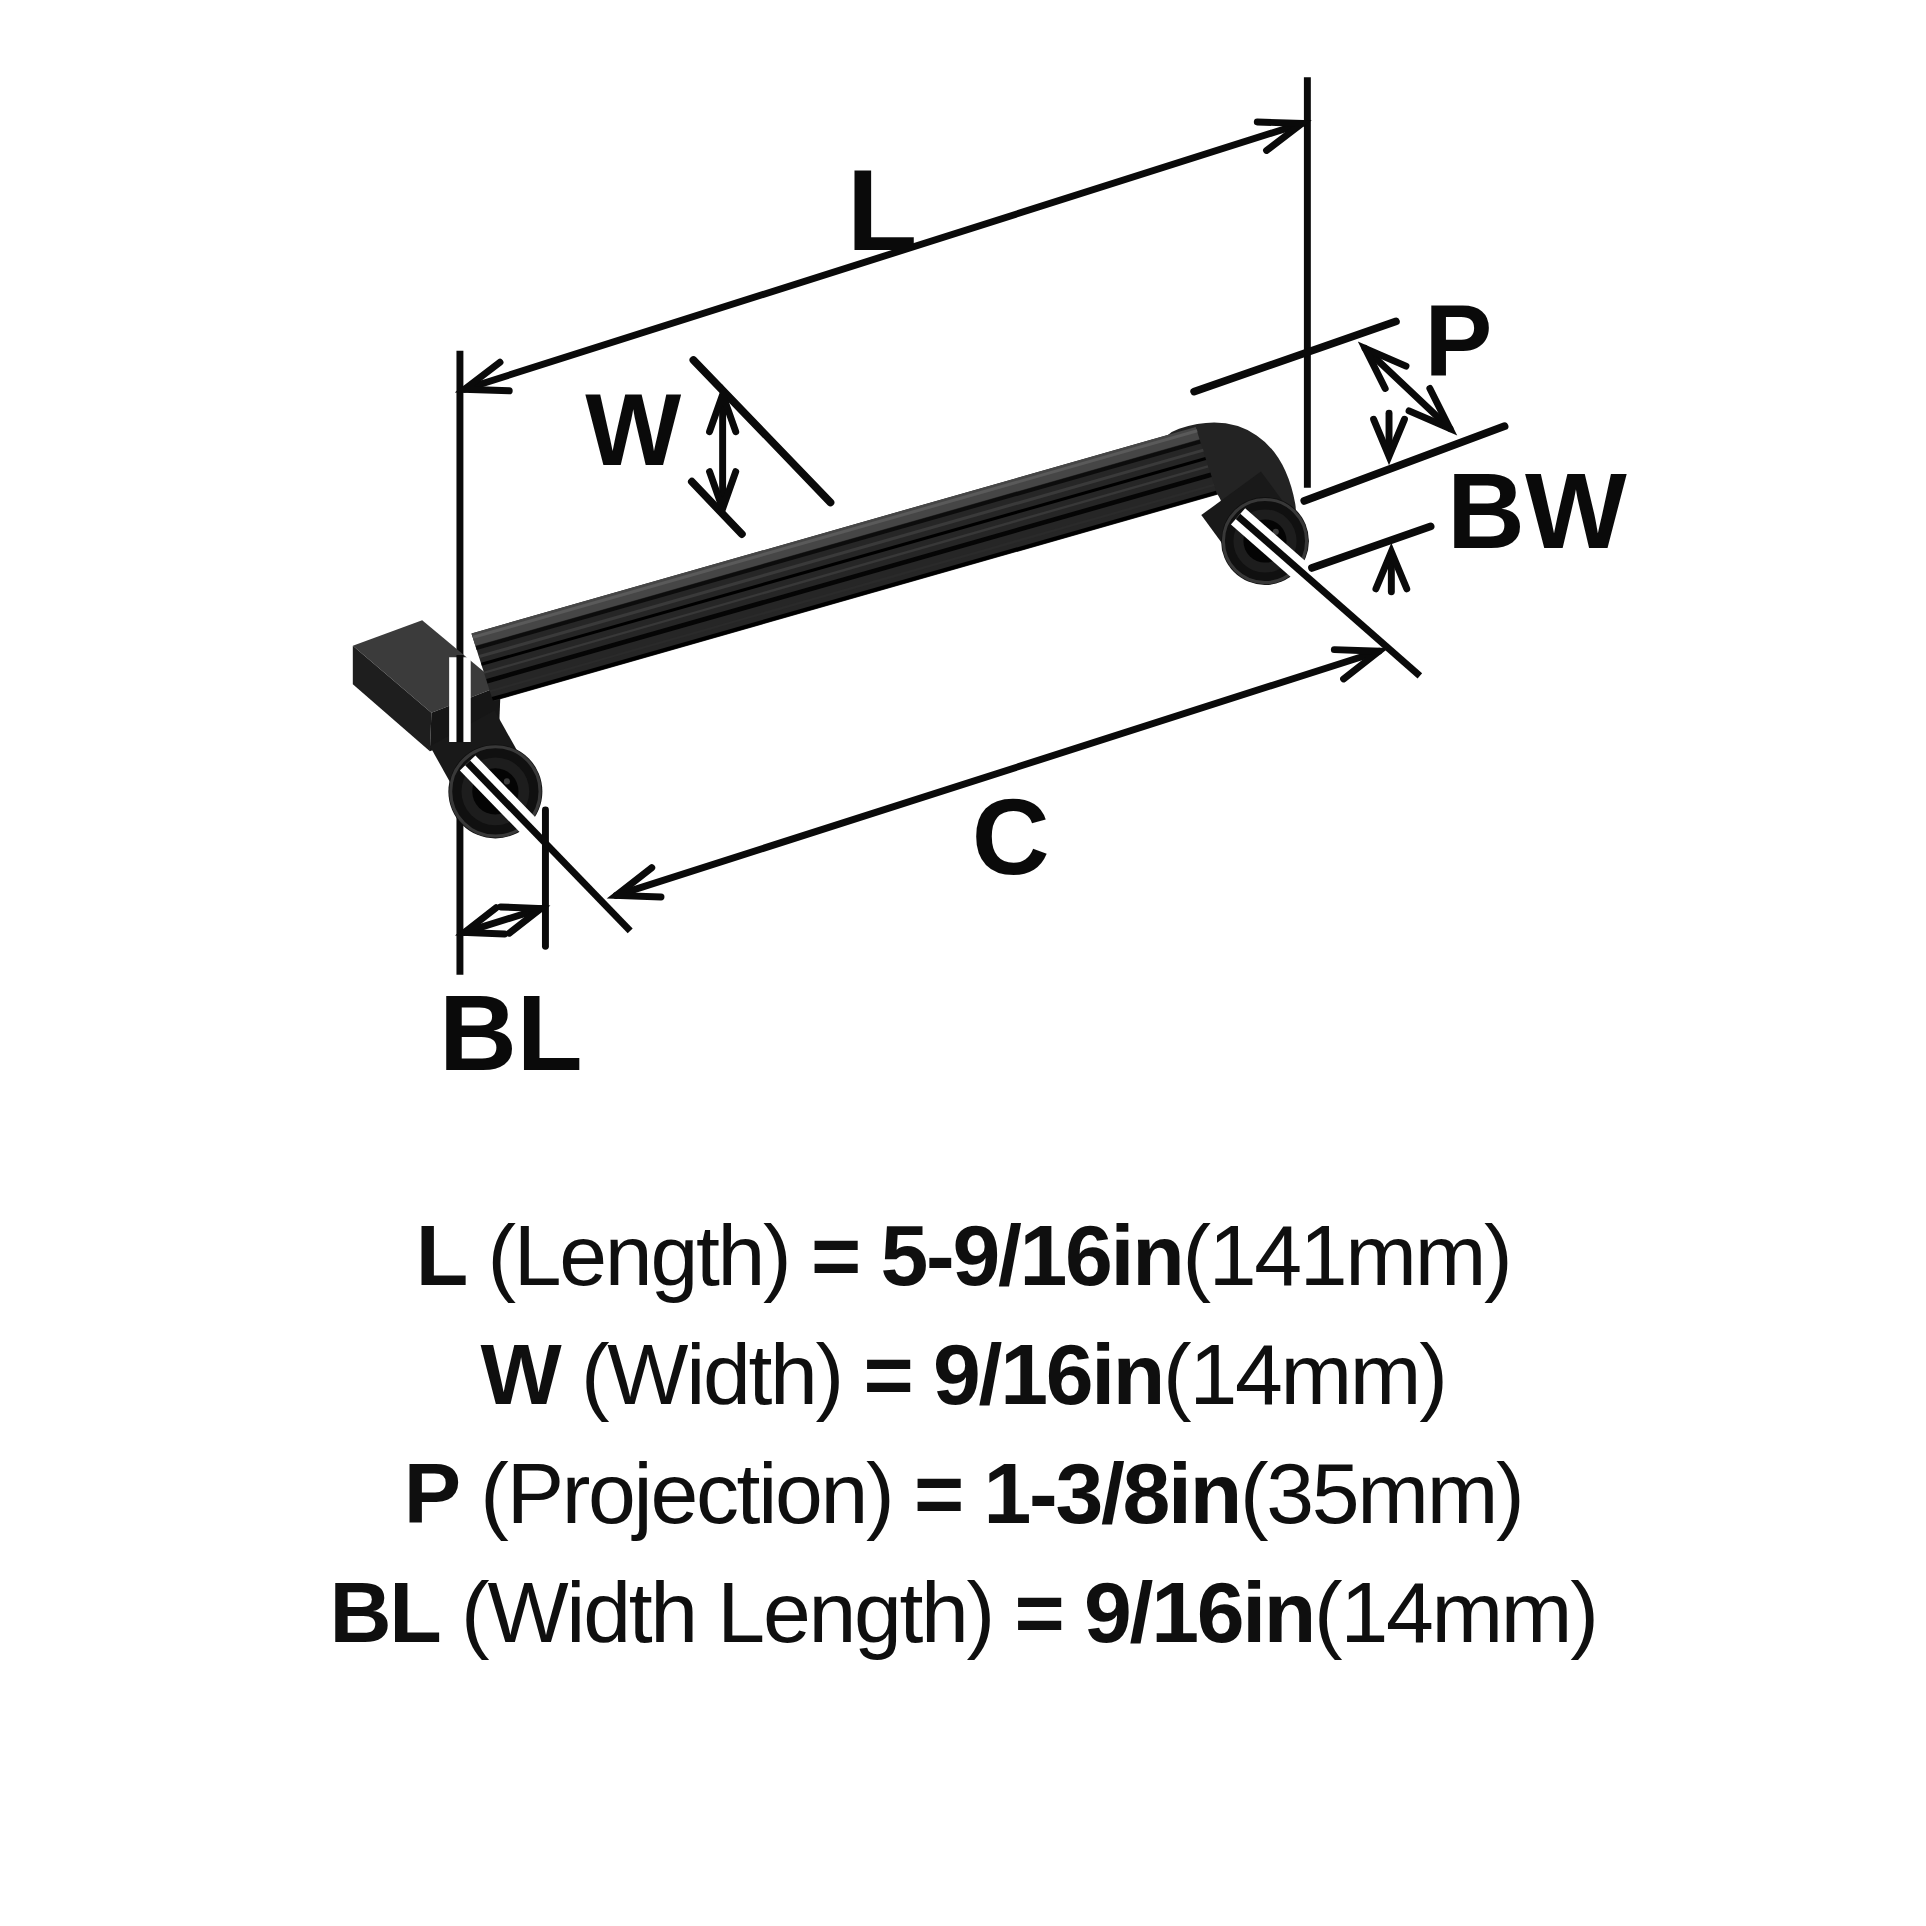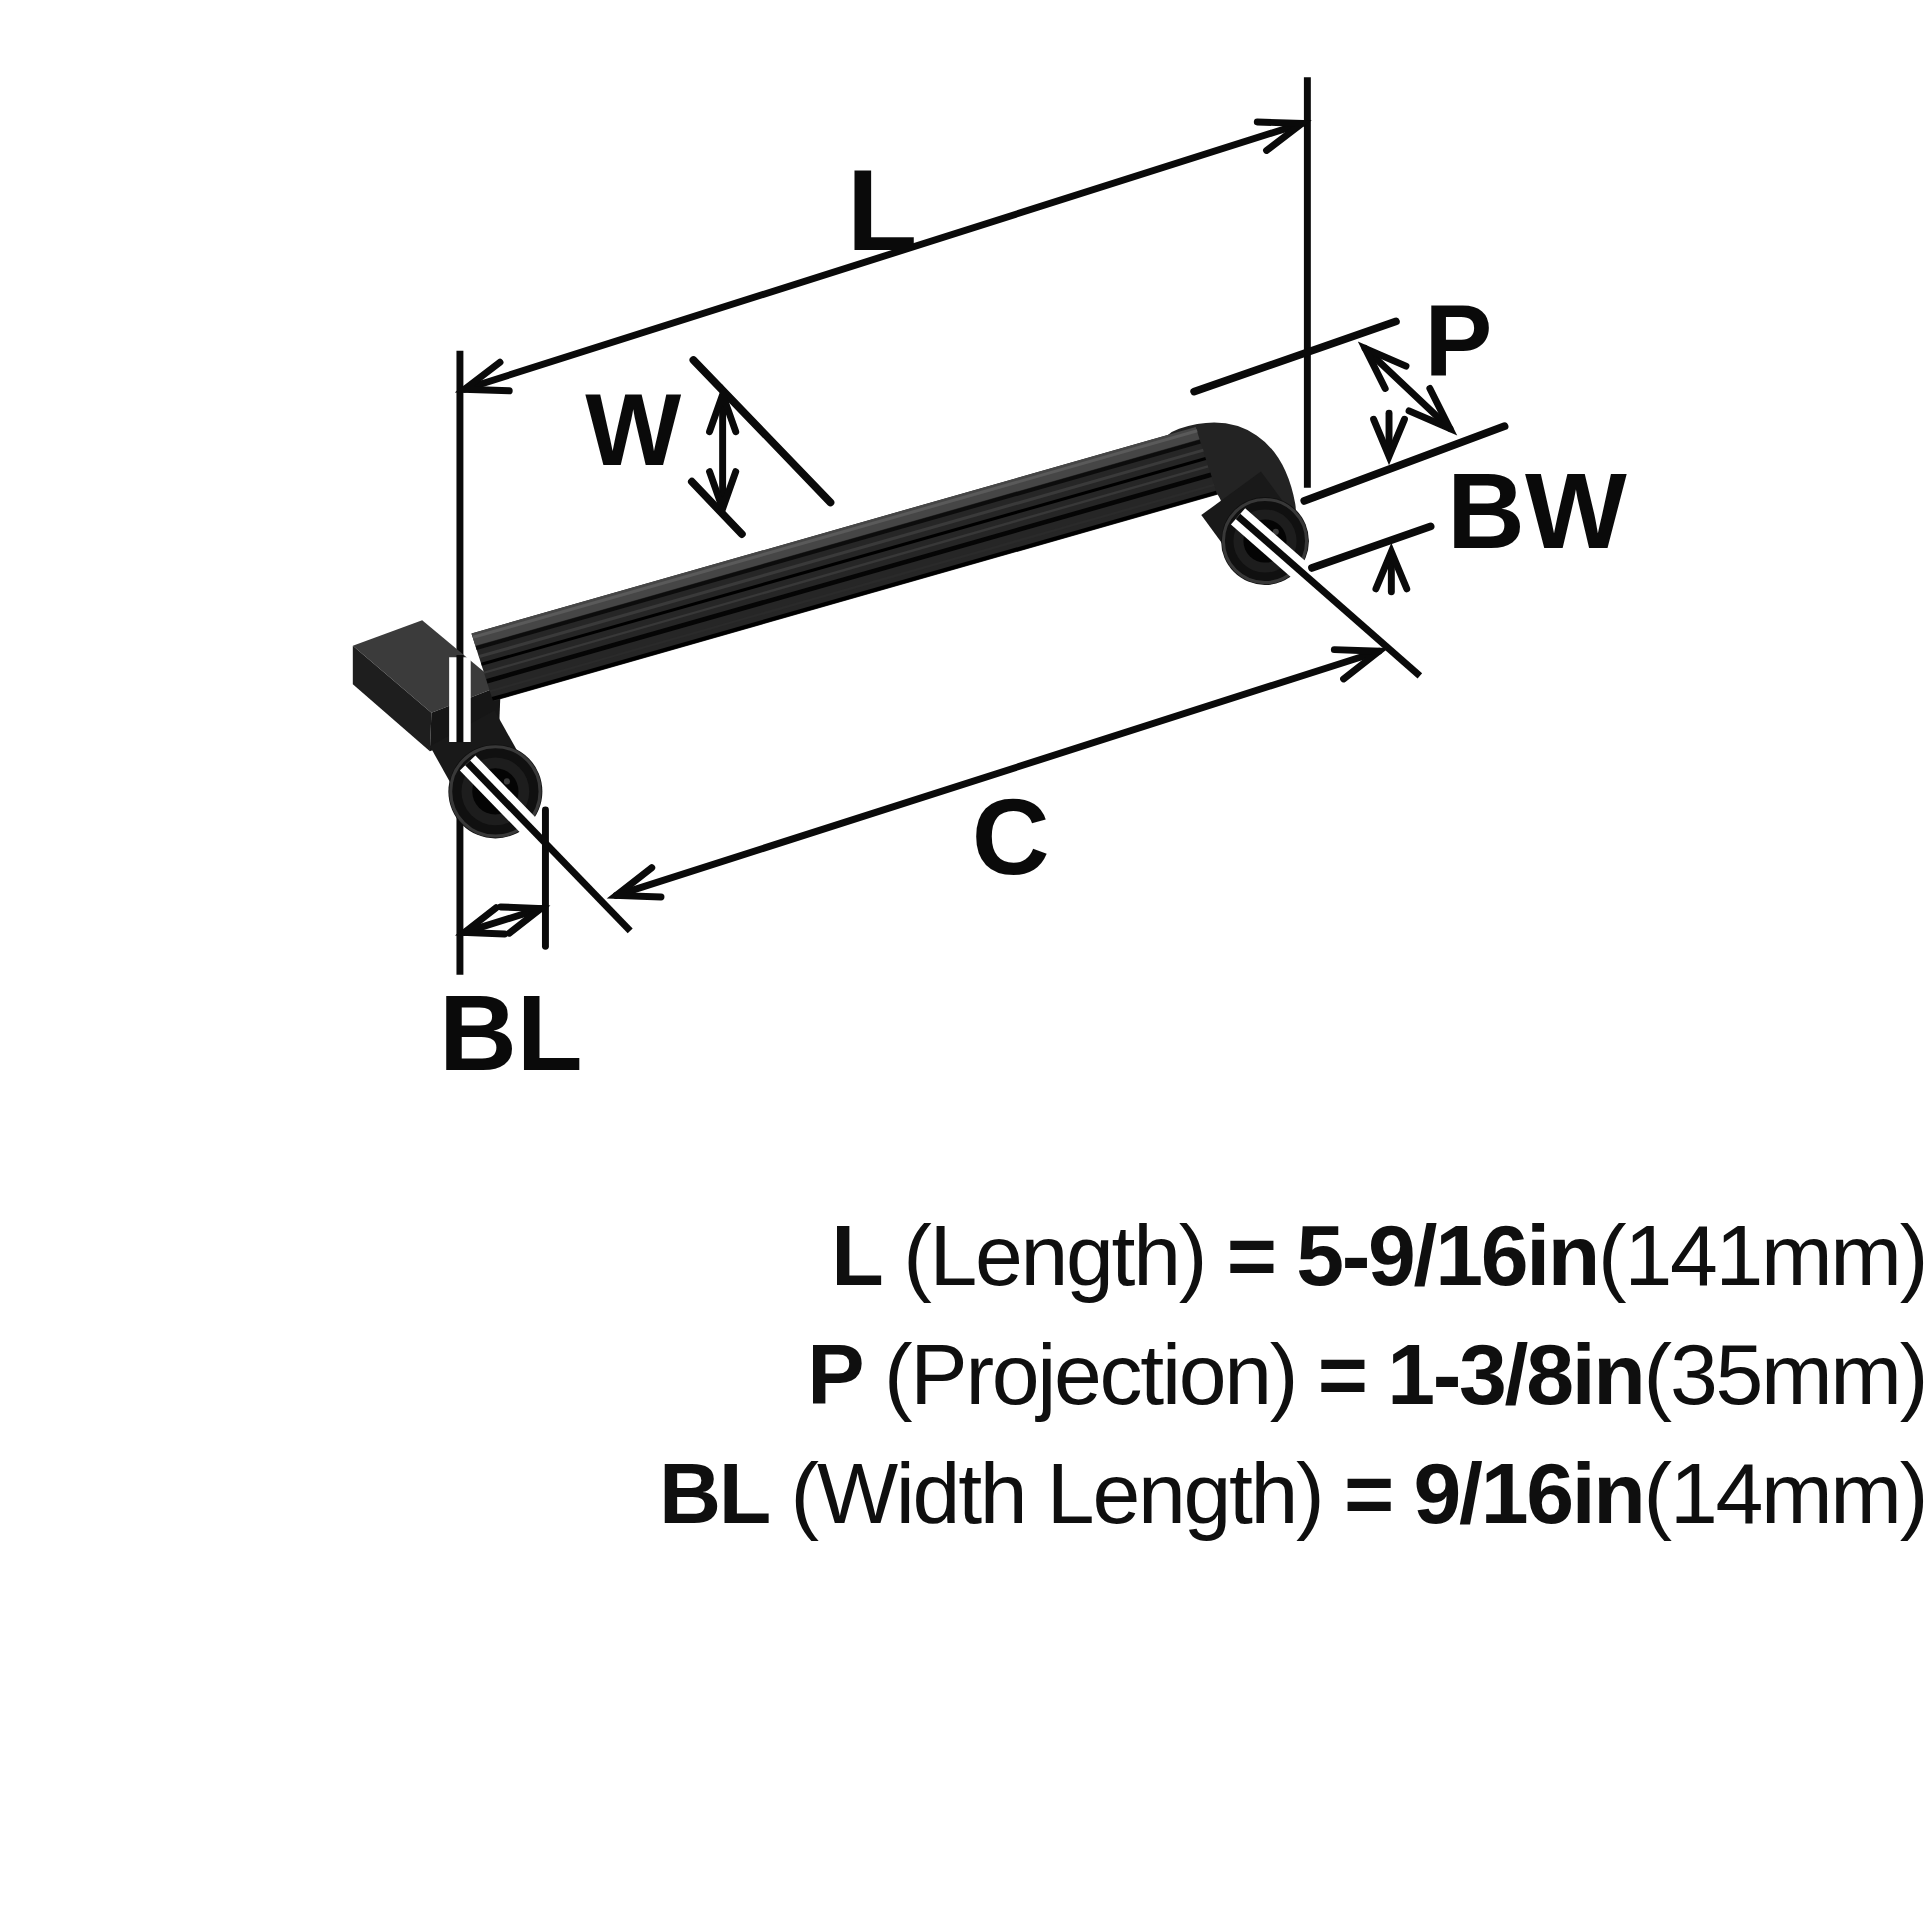--- a/index.html
+++ b/index.html
@@ -13,21 +13,21 @@
   .diagram-svg{position:absolute;left:0;top:0;}
   .dim-label{
     font-family:"Liberation Sans", sans-serif;
     font-weight:bold;
     fill:#0a0a0a;
   }
   .legend{
     position:absolute;
     left:0;right:0;
     top:1196px;
-    text-align:right;
+    text-align:center;
     color:#0f0f0f;
     font-size:86px;
     letter-spacing:-2.3px;
     line-height:119px;
     white-space:nowrap;
   }
   .legend .row{height:119px;}
   .legend .sym,.legend .eq,.legend .val{font-weight:bold;}
   .legend .name,.legend .metric{font-weight:normal;}
 </style>
@@ -149,18 +149,19 @@
       <line x1="708" y1="1051" x2="708" y2="1228" stroke-width="9"></line>
       <line x1="603" y1="1210" x2="702" y2="1179" stroke-width="9"></line>
       <polyline points="655,1212 603,1210 644,1178" stroke-width="9"></polyline>
       <polyline points="650,1177 702,1179 661,1211" stroke-width="9"></polyline>
     </g>
     <text class="dim-label" x="663" y="1340" font-size="140" text-anchor="middle" dominant-baseline="central">BL</text>
   </svg>
 
   <div class="legend">
     <div class="row"><span class="sym">L</span> <span class="name">(Length)</span> <span class="eq">=</span> <span class="val">5-9/16in</span><span class="metric">(141mm)</span></div>
+    <div class="row"><span class="sym">W</span> <span class="name">(Width)</span> <span class="eq">=</span> <span class="val">9/16in</span><span class="metric">(14mm)</span></div>
     <div class="row"><span class="sym">P</span> <span class="name">(Projection)</span> <span class="eq">=</span> <span class="val">1-3/8in</span><span class="metric">(35mm)</span></div>
     <div class="row"><span class="sym">BL</span> <span class="name">(Width Length)</span> <span class="eq">=</span> <span class="val">9/16in</span><span class="metric">(14mm)</span></div>
   </div>
 
 </div>
 
 
 </body></html>

